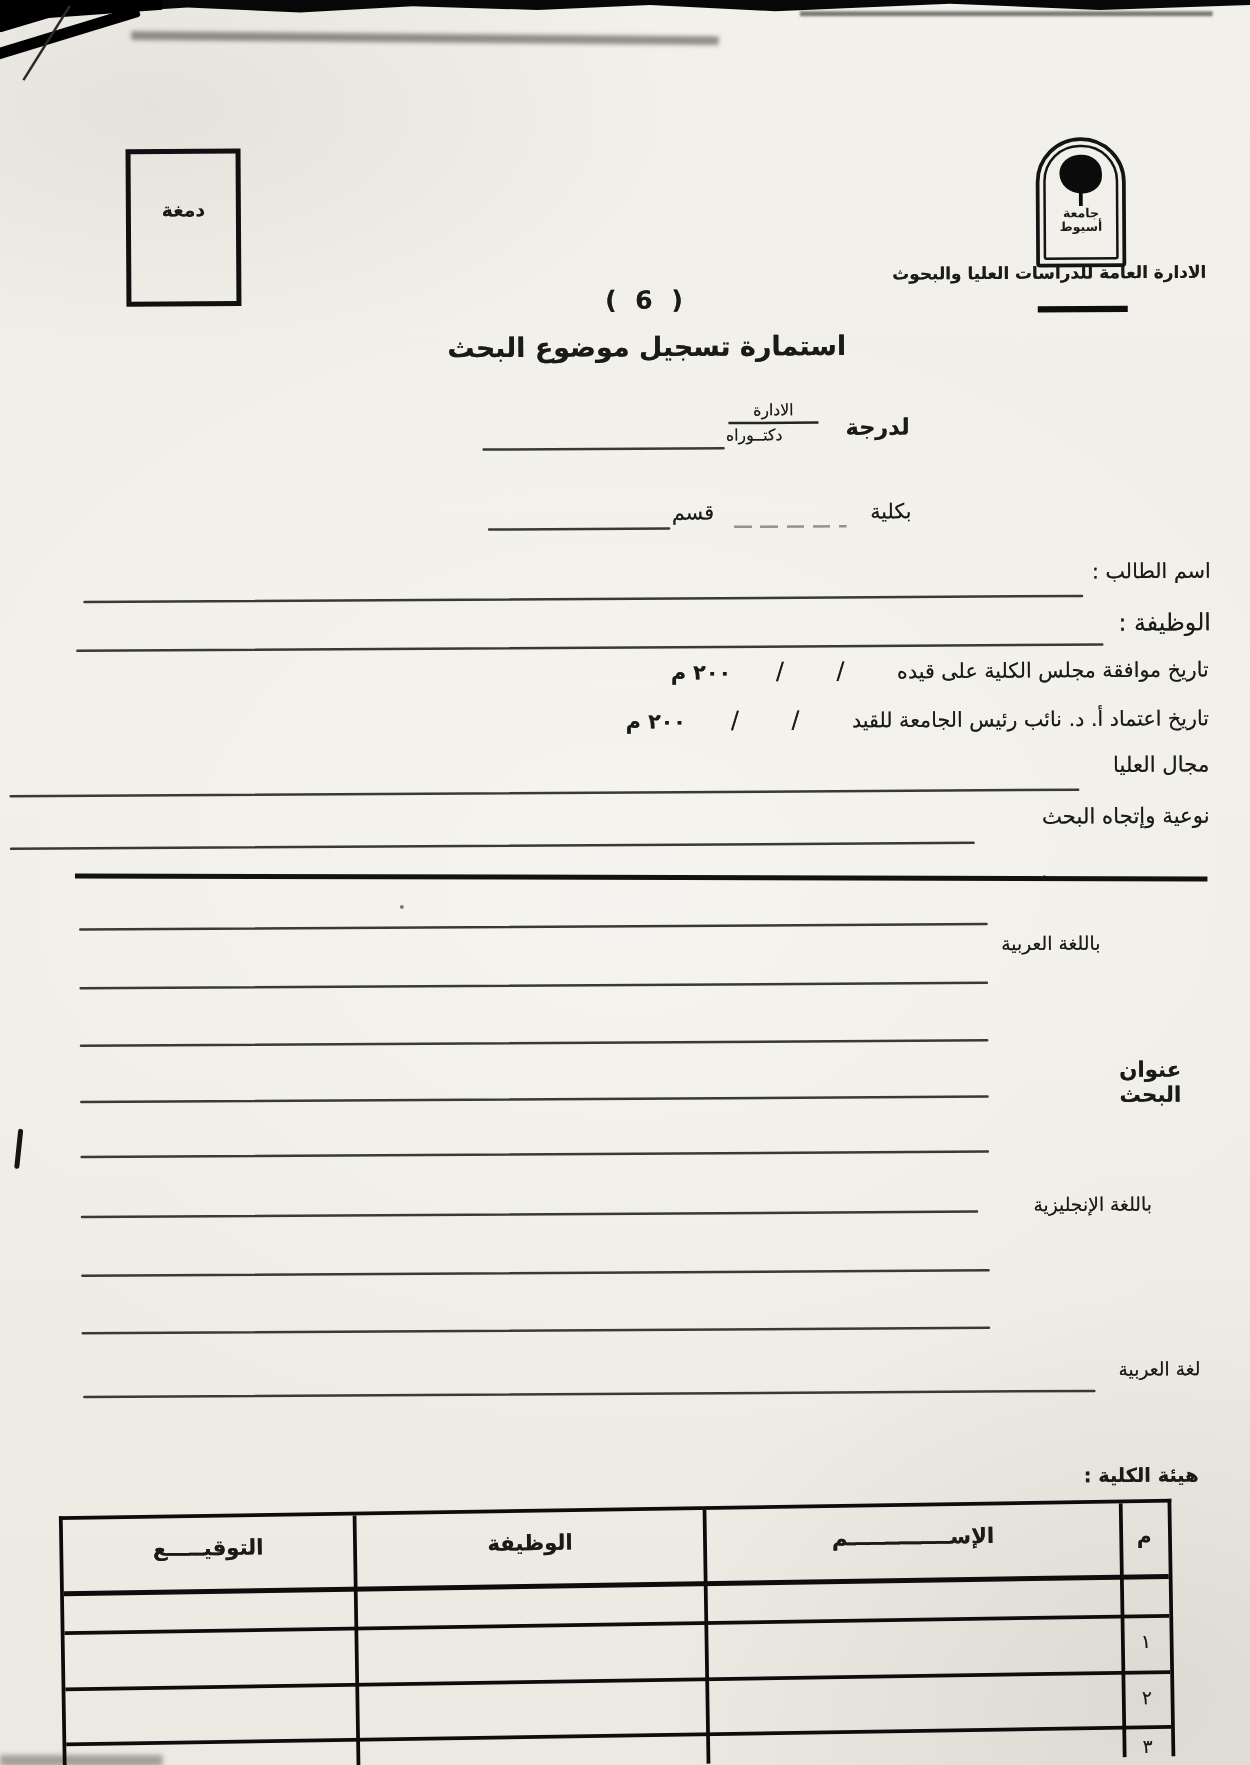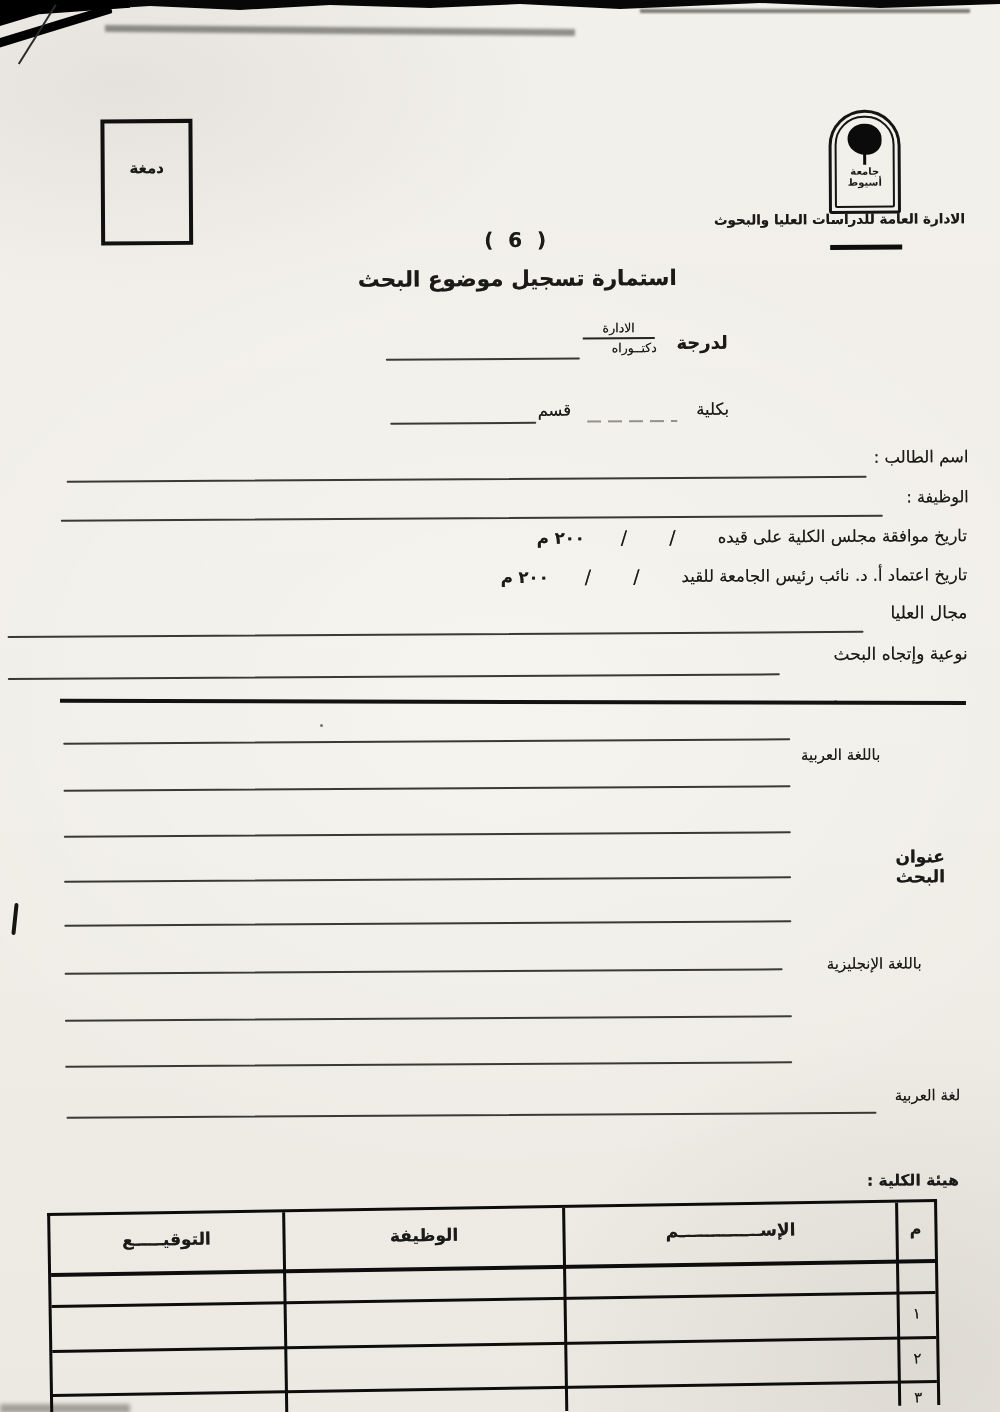--- a/index.html
+++ b/index.html
@@ -52,34 +52,34 @@
   .dept-underline{left:833px;top:247px;width:72px;height:5px;background:#0d0d0d;}
 
   .form-number{left:440px;top:228px;width:160px;text-align:center;font-size:20px;font-weight:bold;direction:ltr;letter-spacing:4px;}
   .main-title{left:340px;top:266px;width:360px;text-align:center;font-size:21.5px;font-weight:bold;}
 
   
   .degree-label{left:650px;top:333px;width:80px;font-size:18px;font-weight:bold;}
   .degree-frac{left:583px;top:321px;width:76px;}
   .frac-top{font-size:12.5px;text-align:center;}
   .frac-line{height:2px;background:#242420;margin:2px 2px 1px;}
-  .frac-bottom{font-size:12.5px;text-align:right;letter-spacing:1px;}
+  .frac-bottom{font-size:12.5px;text-align:left;letter-spacing:1px;}
   .line{background:#3a3a34;height:2px;border-radius:1px;}
   .degree-blank-line{left:388px;top:358px;width:194px;}
 
   
   .faculty-label{left:683px;top:401px;width:48px;font-size:16.5px;}
   .faculty-fill{left:589px;top:421px;width:90px;height:2px;
      background:repeating-linear-gradient(90deg,#95928a 0 14px,transparent 14px 21px);}
   .deptfld-label{left:527px;top:401px;width:46px;font-size:16.5px;}
   .deptfld-line{left:392px;top:422px;width:146px;}
 
   .name-label{left:874px;top:450px;width:96px;font-size:16.5px;}
   .name-line{left:68px;top:478px;width:800px;}
-  .job-label{left:890px;top:490px;width:80px;font-size:16px;}
+  .job-label{left:890px;top:490px;width:80px;font-size:19px;}
   .job-line{left:62px;top:517px;width:822px;}
 
   .date-row{right:32px;direction:rtl;display:flex;align-items:center;font-size:16.5px;}
   .date-row .sl{margin-right:42px;font-size:19px;}
   .date-row .yr{margin-right:36px;font-weight:bold;}
   .date-row1{top:527px;}
   .date-row2{top:566px;}
 
   .rfield-label{left:866px;top:605px;width:102px;font-size:17px;}
   .rfield-line{left:8px;top:633px;width:856px;}

